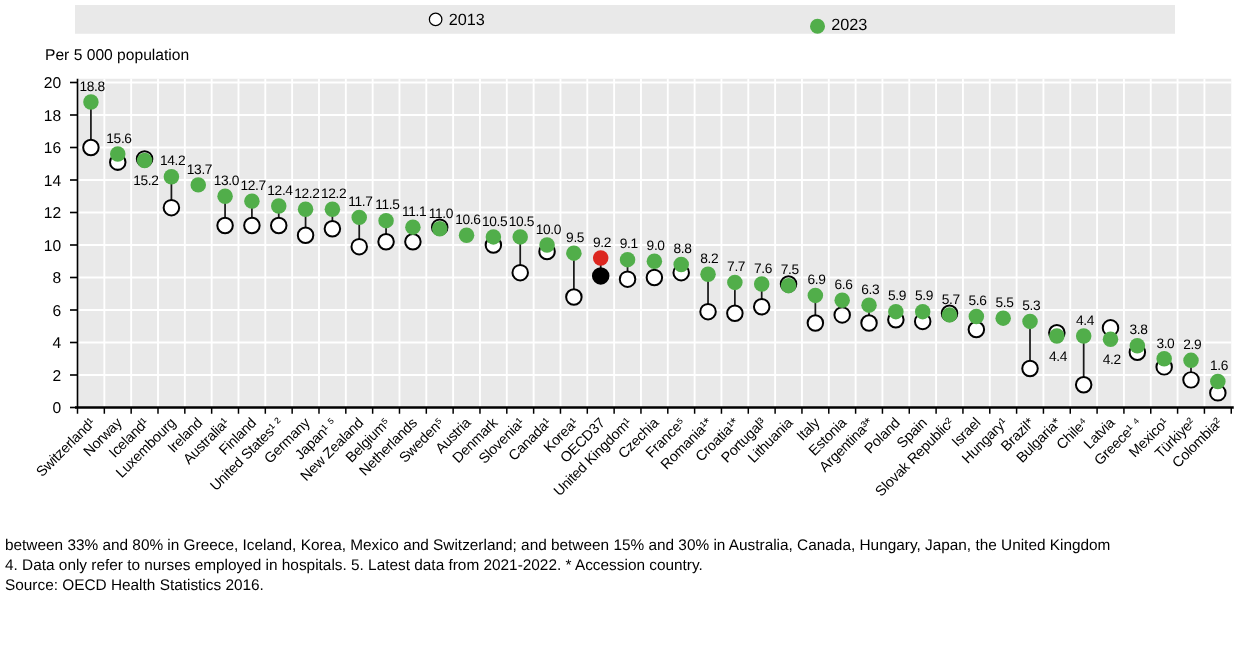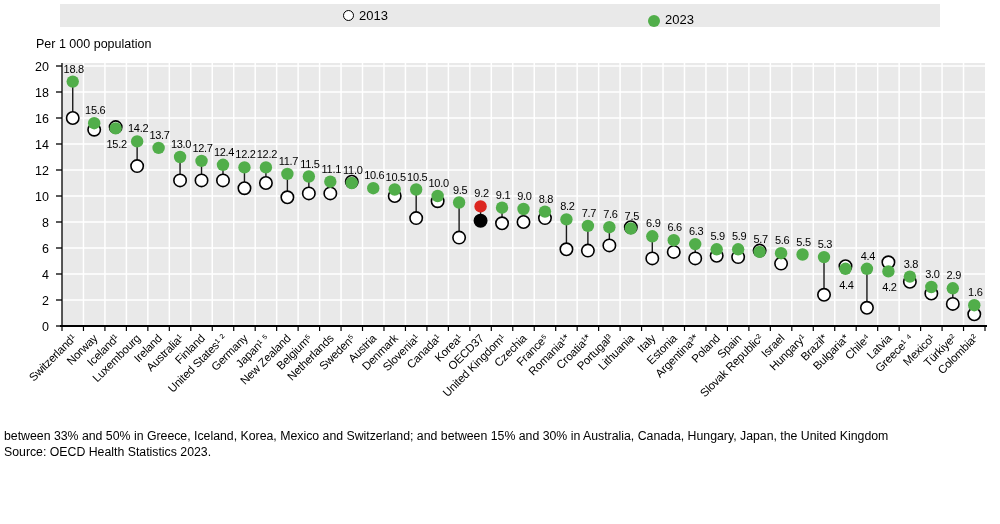--- a/index.html
+++ b/index.html
@@ -30,21 +30,21 @@
     <div class="legend-item first">
       <span class="marker-open"></span>
       <span>2013</span>
     </div>
     <div class="legend-item second">
       <span class="marker-filled" id="legend-green-marker" style="background: rgb(81, 174, 74);"></span>
       <span>2023</span>
     </div>
   </div>
 
-  <div class="unit-label">Per 1 000 population</div>
+  <div class="unit-label">Per 5 000 population</div>
 
   <svg width="1000" height="426" viewBox="0 0 1000 426">
       <rect x="62" y="63" width="923" height="263" fill="#e9e9e9"></rect>
       <line x1="62" y1="300" x2="985" y2="300" stroke="#ffffff" stroke-width="1.5"></line>
       <line x1="62" y1="274" x2="985" y2="274" stroke="#ffffff" stroke-width="1.5"></line>
       <line x1="62" y1="248" x2="985" y2="248" stroke="#ffffff" stroke-width="1.5"></line>
       <line x1="62" y1="222" x2="985" y2="222" stroke="#ffffff" stroke-width="1.5"></line>
       <line x1="62" y1="196" x2="985" y2="196" stroke="#ffffff" stroke-width="1.5"></line>
       <line x1="62" y1="170" x2="985" y2="170" stroke="#ffffff" stroke-width="1.5"></line>
       <line x1="62" y1="144" x2="985" y2="144" stroke="#ffffff" stroke-width="1.5"></line>
@@ -452,17 +452,18 @@
       <g>
         <line x1="974.2674418604652" y1="314.3" x2="974.2674418604652" y2="305.2" stroke="#1a1a1a" stroke-width="1.4"></line>
         <circle cx="974.2674418604652" cy="314.3" r="6.2" fill="#ffffff" stroke="#000" stroke-width="1.6"></circle>
         <circle cx="974.2674418604652" cy="305.2" r="6.2" fill="#51ae4a"></circle>
         <text x="975.2674418604652" y="296.2" text-anchor="middle" font-size="11" letter-spacing="-0.3">1.6</text>
         <text x="978.2674418604652" y="339" text-anchor="end" font-size="11.5" letter-spacing="-0.2" transform="rotate(-45 978.2674418604652 339)">Colombia²</text>
       </g>
     </svg>
 
   <div class="footnotes">
-    <div>between 33% and 50% in Greece, Iceland, Korea, Mexico and Switzerland; and between 15% and 30% in Australia, Canada, Hungary, Japan, the United Kingdom</div>
-    <div>Source: OECD Health Statistics 2023.</div>
+    <div>between 33% and 80% in Greece, Iceland, Korea, Mexico and Switzerland; and between 15% and 30% in Australia, Canada, Hungary, Japan, the United Kingdom</div>
+    <div>4. Data only refer to nurses employed in hospitals. 5. Latest data from 2021-2022. * Accession country.</div>
+    <div>Source: OECD Health Statistics 2016.</div>
   </div>
 
 </div>
 
 </body></html>

